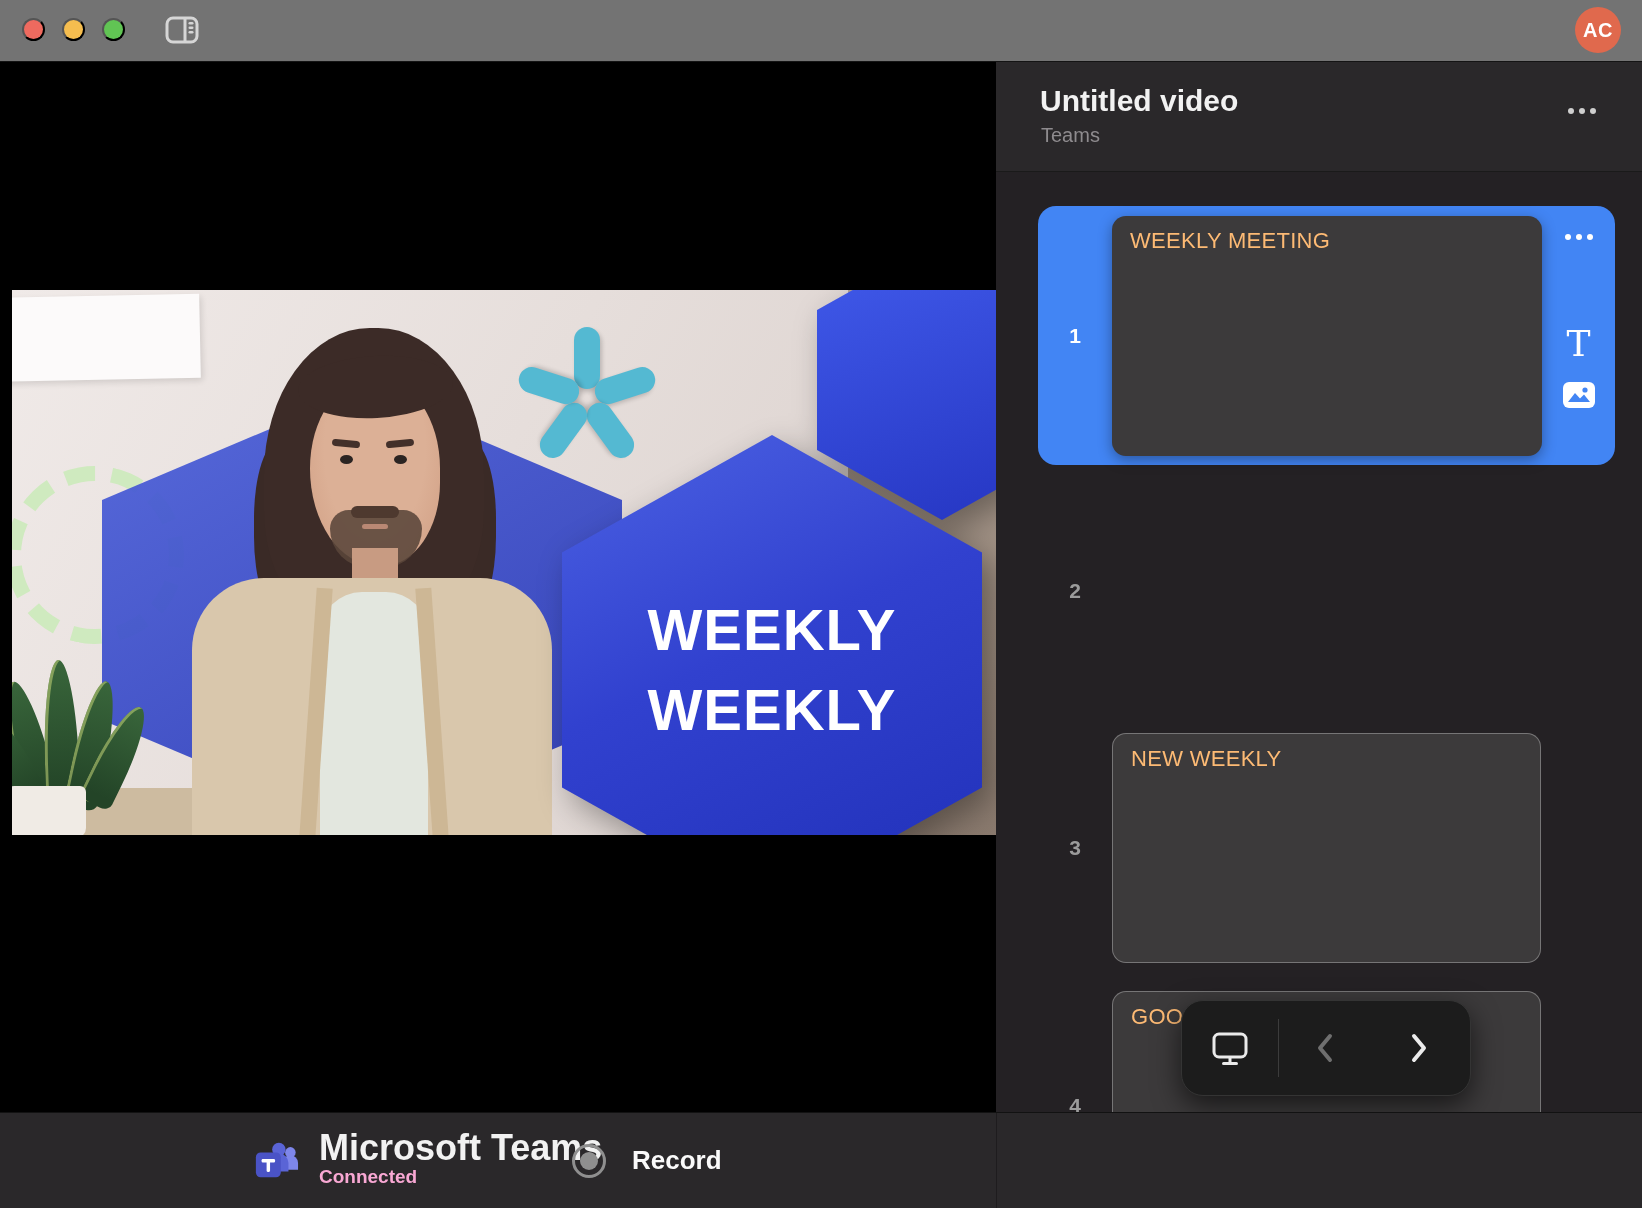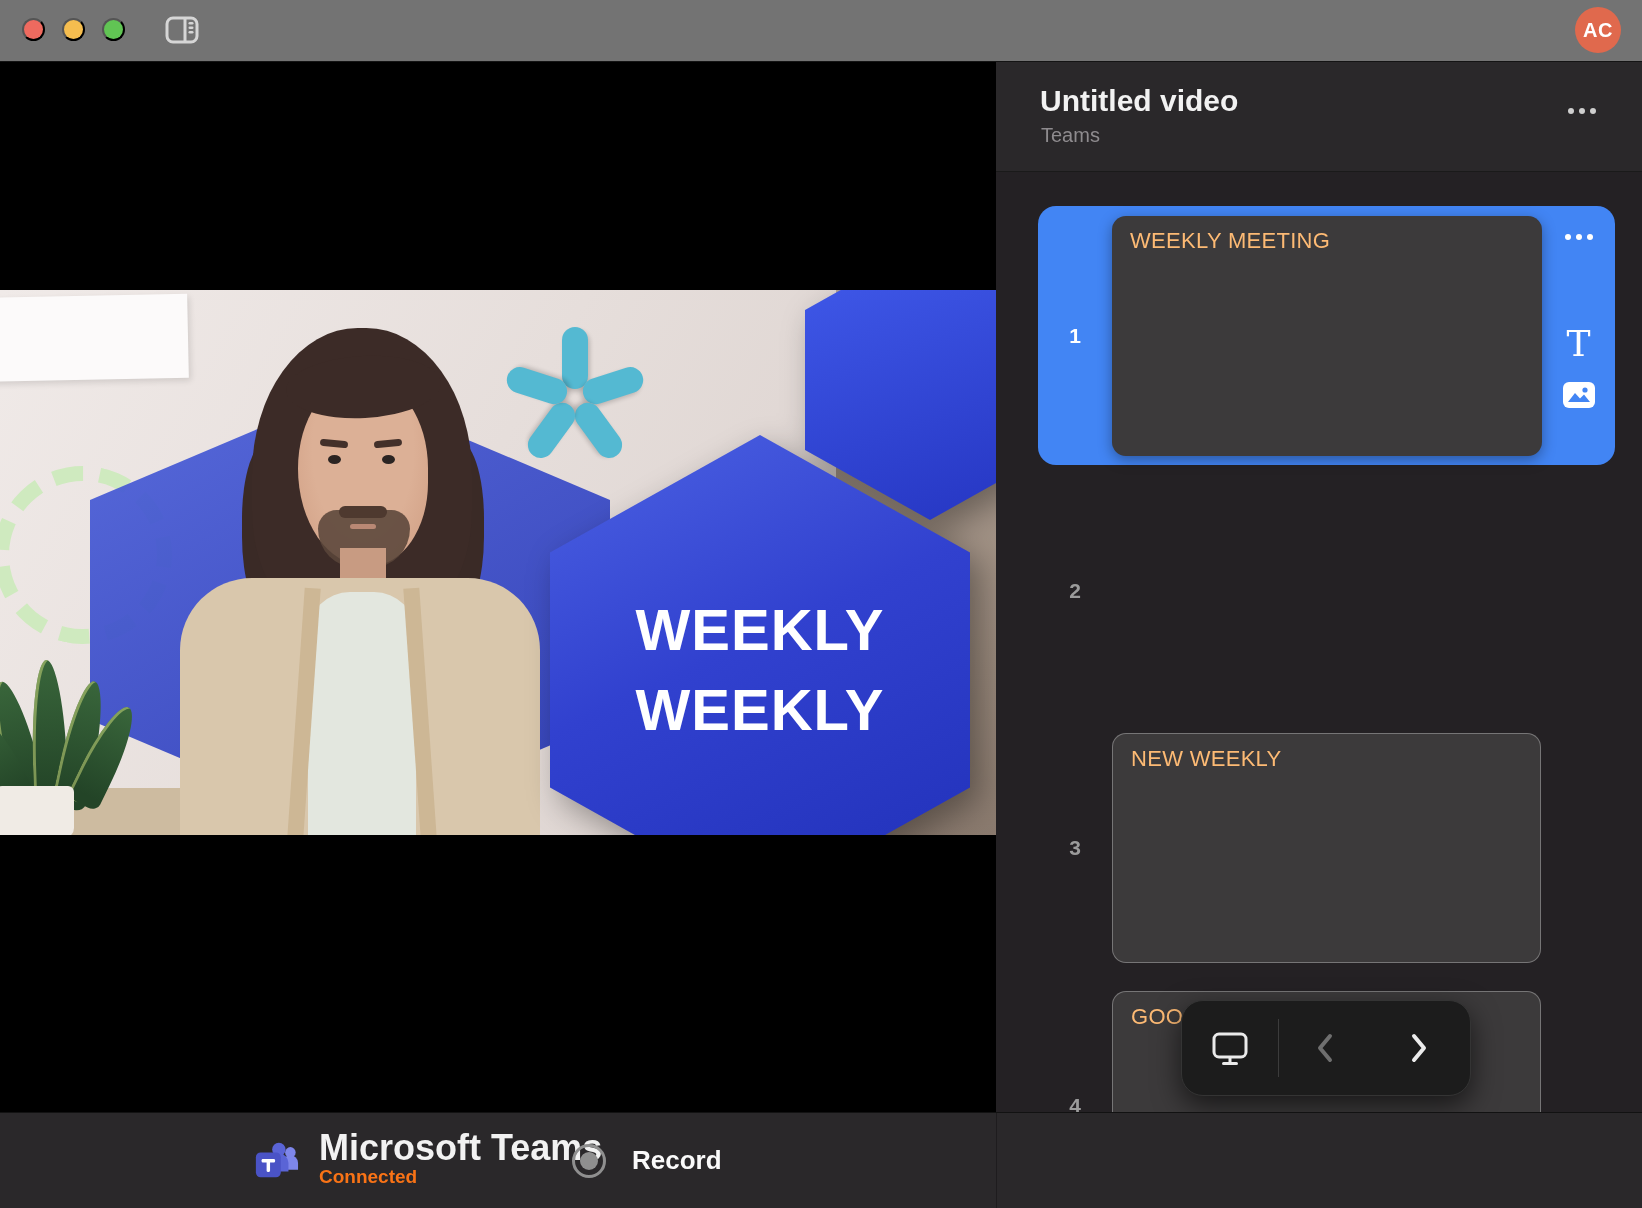--- a/index.html
+++ b/index.html
@@ -10,21 +10,21 @@
   
   .topbar { position:absolute; left:0; top:0; width:1642px; height:62px; background:#737373; border-bottom:1px solid #141414; }
   .tlight { position:absolute; top:18px; width:23px; height:23px; border-radius:50%; }
   .tlight.close { left:22px; background:#ee6a5f; }
   .tlight.min   { left:62px; background:#f5bd4f; }
   .tlight.zoom  { left:102px; background:#61c454; }
   .sidebar-toggle { position:absolute; left:162px; top:12px; width:40px; height:38px; background:none; border:none; cursor:pointer; }
   .avatar { position:absolute; left:1575px; top:7px; width:46px; height:46px; border-radius:50%; background:#e0694d; color:#fff; font-size:20px; font-weight:700; letter-spacing:.5px; display:flex; align-items:center; justify-content:center; }
 
   
-  .stage { position:absolute; left:0; top:62px; width:996px; height:878px; background:#000; overflow:hidden; }
+  .stage { position:absolute; left:12px; top:62px; width:996px; height:878px; background:#000; overflow:hidden; }
   .video-frame { position:absolute; left:0; top:228px; width:996px; height:545px; overflow:hidden;
                  background:linear-gradient(120deg,#f0eae8 0%,#e6dedb 45%,#d8ceca 100%); }
   .wall-col { position:absolute; left:836px; top:0; width:160px; height:100%; background:linear-gradient(180deg,#b3a498 0%,#97877a 70%,#8a7a6e 100%); }
   .poster { position:absolute; left:-34px; top:6px; width:222px; height:84px; background:#fcfafa; transform:rotate(-1.2deg); box-shadow:2px 3px 6px rgba(0,0,0,.12); }
   .green-ring { position:absolute; left:-6px; top:176px; width:178px; height:178px; border:15px dashed #cfeabf; border-radius:50%; transform:rotate(12deg); }
   .desk { position:absolute; left:0; top:498px; width:260px; height:50px; background:#cdbba0; }
 
   .asterisk { position:absolute; left:505px; top:38px; width:140px; height:140px; }
   .asterisk span { position:absolute; left:57px; top:39px; width:26px; height:62px; border-radius:13px; background:#54b9d2; box-shadow:2px 3px 4px rgba(0,0,0,.18); }
 
@@ -102,21 +102,21 @@
   .nav-btn { background:none; border:none; cursor:pointer; display:flex; align-items:center; justify-content:center; height:100%; }
   .nav-monitor { width:96px; }
   .nav-divider { width:1px; height:58px; background:#3c3c3c; }
   .nav-prev { width:92px; } .nav-next { width:96px; }
 
   
   .bottombar { position:absolute; left:0; top:1112px; width:1642px; height:96px; background:#2a282a; border-top:1px solid #121212; }
   .bb-divider { position:absolute; left:996px; top:0; width:1px; height:100%; background:#1e1c1e; }
   .teams-group { position:absolute; left:253px; top:0; height:100%; display:flex; align-items:center; gap:20px; }
   .teams-text .name { color:#f2f2f2; font-size:36px; font-weight:700; line-height:30px; }
-  .teams-text .status { color:#f97316; font-size:19px; font-weight:700; margin-top:3px; }
+  .teams-text .status { color:#f9a8d4; font-size:19px; font-weight:700; margin-top:3px; }
   .record-group { position:absolute; left:570px; top:0; height:100%; display:flex; align-items:center; gap:24px; background:none; border:none; cursor:pointer;justify-content:space-between; }
   .record-label { color:#fafafa; font-size:26px; font-weight:700; }
 </style>
 </head>
 <body>
 
 <div class="app">
 
   <header class="topbar">
     <button class="tlight close"></button>

